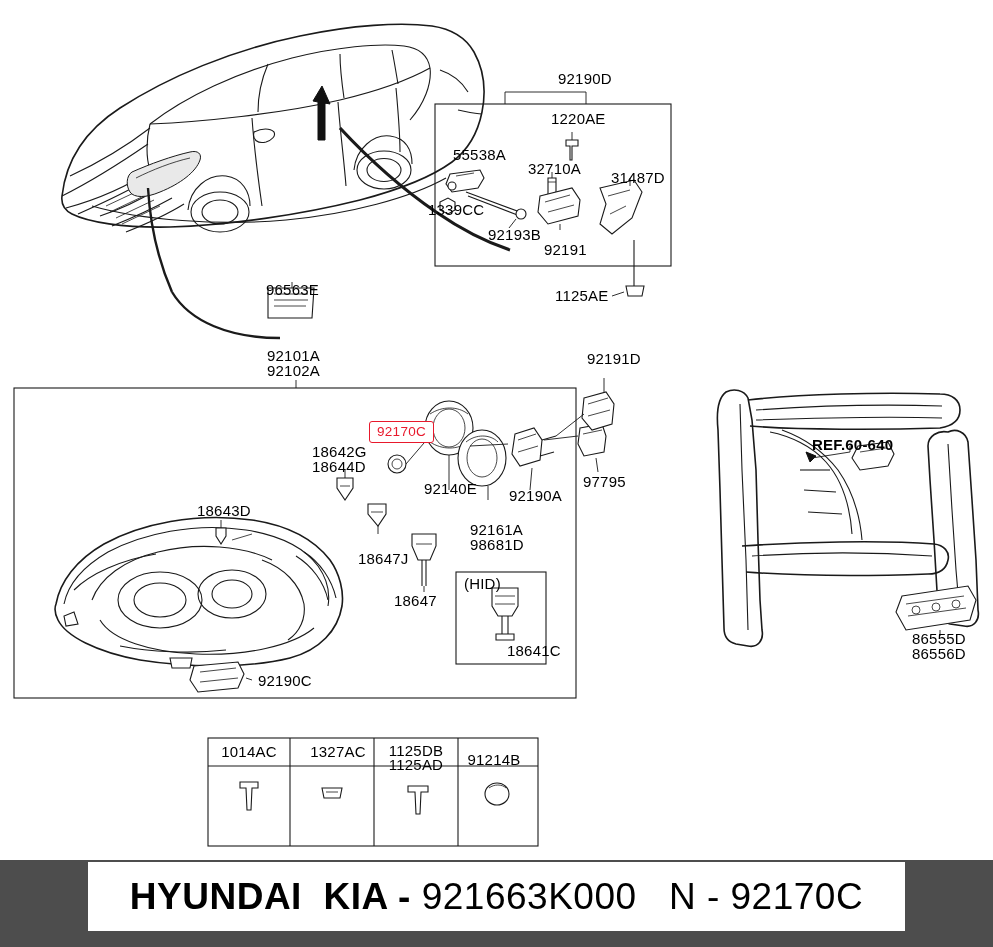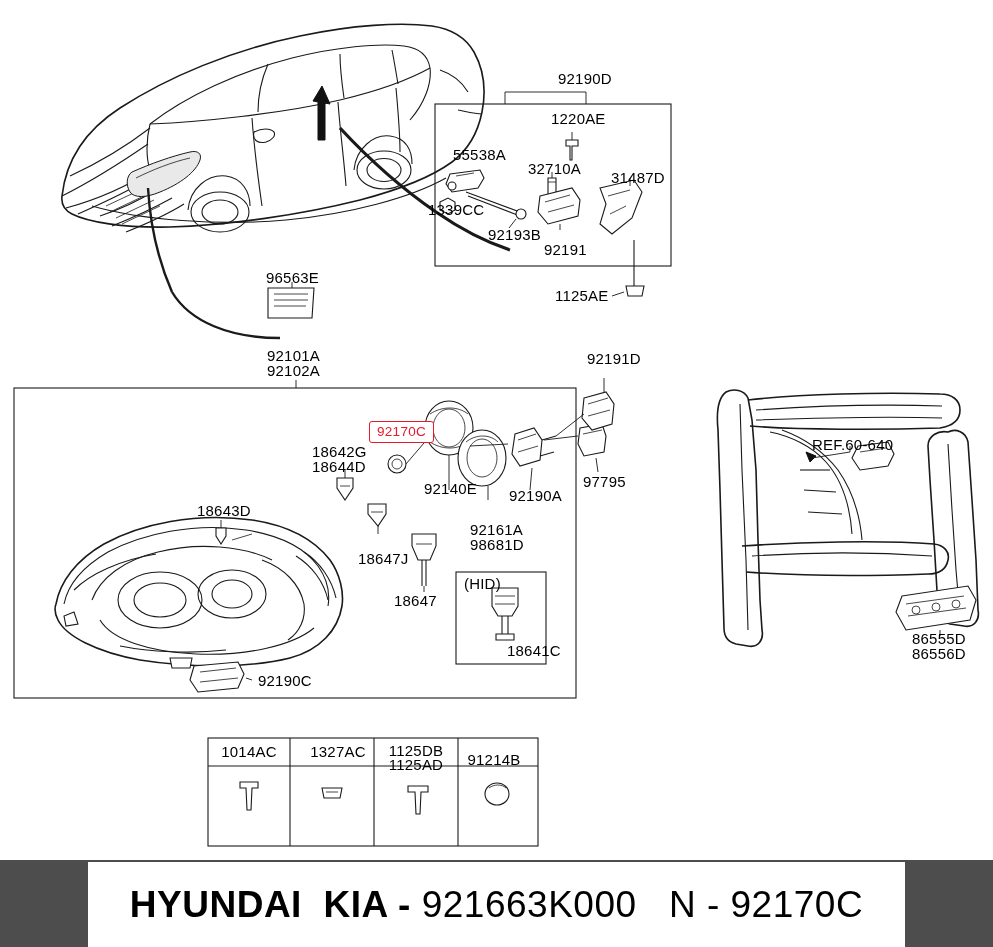--- a/index.html
+++ b/index.html
@@ -22,21 +22,21 @@
   }
   .lbl {
     position: absolute;
     font-family: "Liberation Sans", sans-serif;
     font-size: 15px;
     color: #000000;
     white-space: pre;
     line-height: 15px;
     letter-spacing: 0.2px;
   }
-  .lbl.bold { font-weight: normal; }
+  .lbl.bold { font-weight: bold; }
   .lbl.center { text-align: center; }
 
   
   .highlight-box {
     position: absolute;
     border: 1.6px solid #e8192c;
     border-radius: 3px;
     background: #ffffff;
     color: #e8192c;
     font-size: 13.5px;
@@ -52,21 +52,21 @@
     top: 860px;
     width: 993px;
     height: 87px;
     background: #4d4d4d;
   }
   #footer-inner {
     position: absolute;
     left: 88px;
     top: 862px;
     width: 817px;
-    height: 85px;
+    height: 69px;
     background: #ffffff;
     display: flex;
     align-items: center;
     justify-content: center;
   }
   #footer-text {
     font-family: "Liberation Sans", sans-serif;
     font-size: 37px;
     color: #000000;
     white-space: pre;
@@ -387,21 +387,21 @@
   
   <div class="lbl" style="left:558px; top:71px;">92190D</div>
   <div class="lbl" style="left:551px; top:111px;">1220AE</div>
   <div class="lbl" style="left:453px; top:147px;">55538A</div>
   <div class="lbl" style="left:528px; top:161px;">32710A</div>
   <div class="lbl" style="left:611px; top:170px;">31487D</div>
   <div class="lbl" style="left:428px; top:202px;">1339CC</div>
   <div class="lbl" style="left:488px; top:227px;">92193B</div>
   <div class="lbl" style="left:544px; top:242px;">92191</div>
   <div class="lbl" style="left:555px; top:288px;">1125AE</div>
-  <div class="lbl" style="left:266px; top:270px;">96563E</div>
+  <div class="lbl" style="left:266px; top:282px;">96563E</div>
 
   <div class="lbl" style="left:267px; top:348px;">92101A</div>
   <div class="lbl" style="left:267px; top:363px;">92102A</div>
   <div class="lbl" style="left:587px; top:351px;">92191D</div>
 
   <div class="lbl" style="left:312px; top:444px;">18642G</div>
   <div class="lbl" style="left:312px; top:459px;">18644D</div>
   <div class="lbl" style="left:424px; top:481px;">92140E</div>
   <div class="lbl" style="left:509px; top:488px;">92190A</div>
   <div class="lbl" style="left:583px; top:474px;">97795</div>

